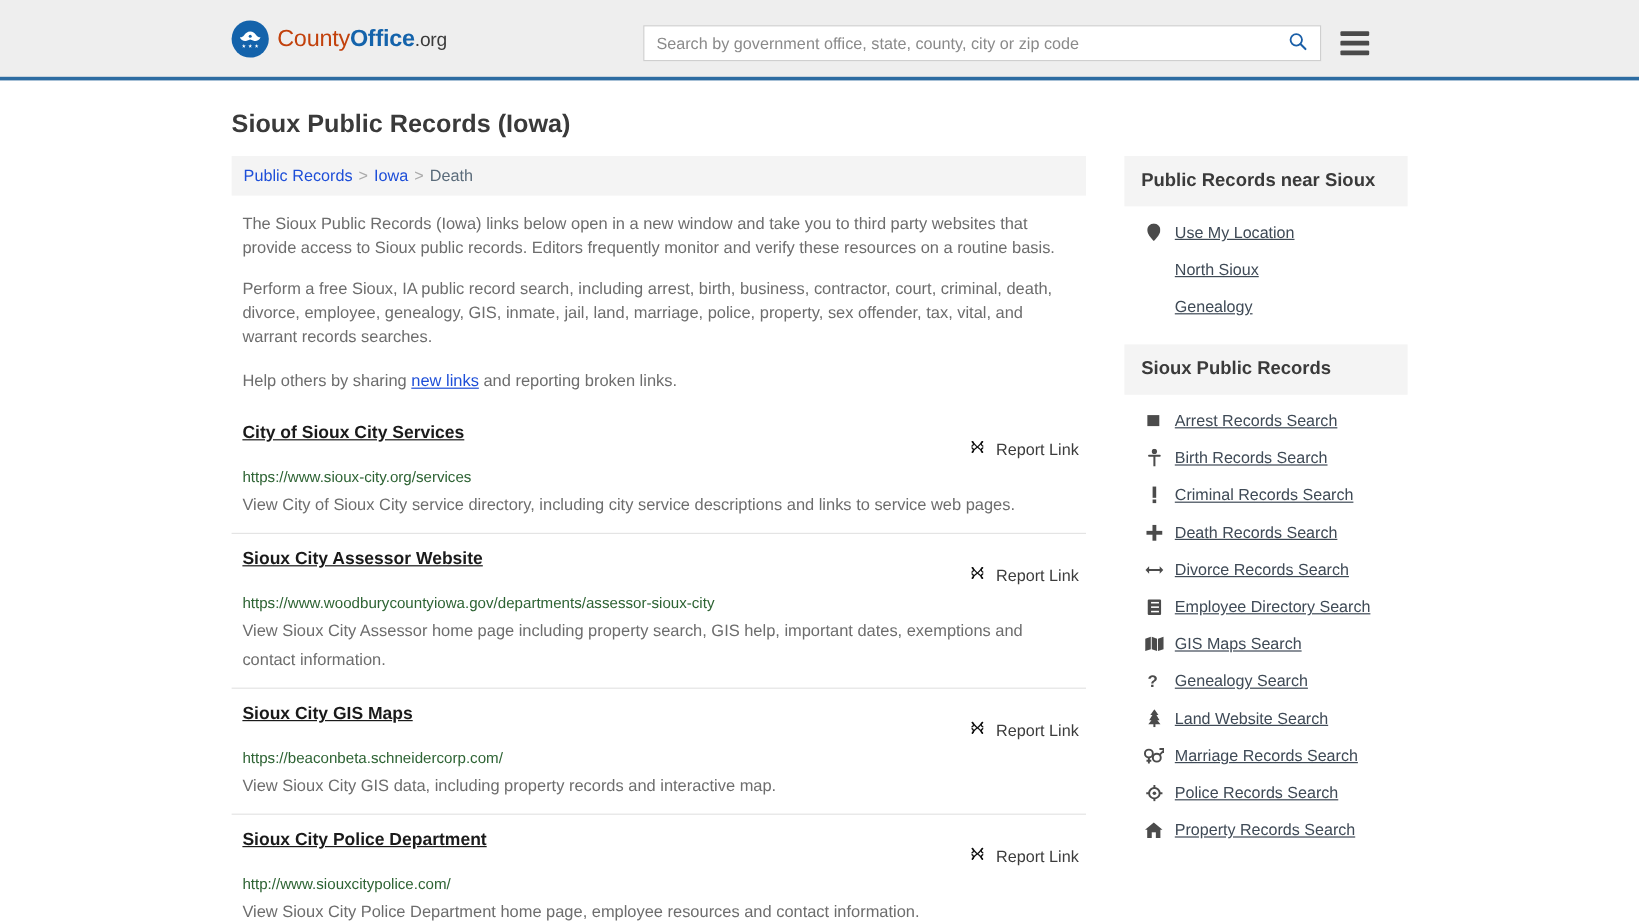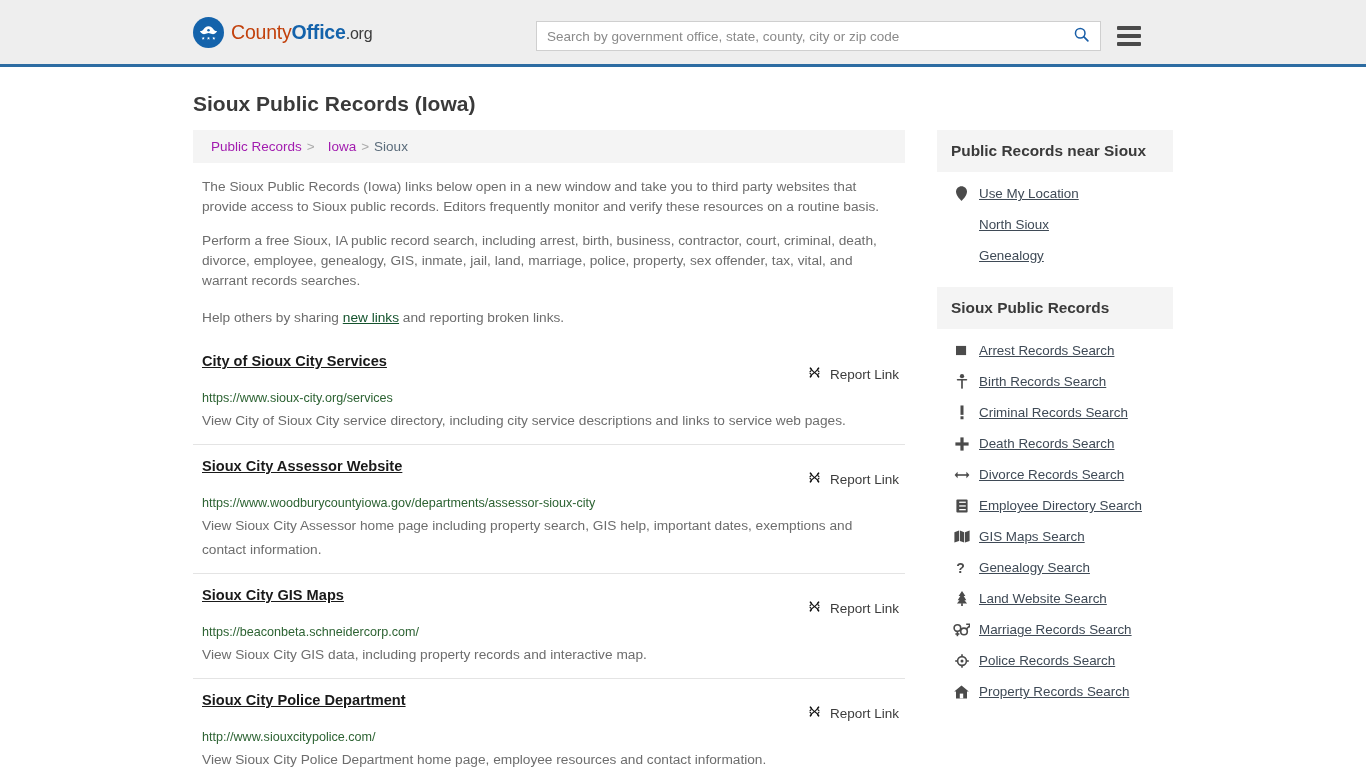--- a/index.html
+++ b/index.html
@@ -129,38 +129,37 @@
   .col-side { width: 236px; flex: 0 0 236px; margin-left: 32px; }
 
   
   .breadcrumb {
     background: #f4f4f4;
     padding: 9px 10px;
     font-size: 13.5px;
     color: #666;
   }
   .breadcrumb a {
-    color: #a21caf;
+    color: #1d4ed8;
     text-decoration: none;
-    margin-left: 8px;
   }
   .breadcrumb .sep { color: #aaa; margin: 0 5px; }
   .breadcrumb .current { color: #5a6b7a; }
 
   
   .intro p {
     font-size: 13.7px;
     line-height: 20px;
     color: #6d6d6d;
     margin: 14px 0 0 0;
     padding: 0 6px 0 9px;
   }
   .intro p.p-help { margin-top: 17px; }
   .intro a.inline-link {
-    color: #14532d;
+    color: #1d4ed8;
   }
 
   
   .results { margin-top: 18px; }
   .result {
     border-top: 1px solid #e4e4e4;
     padding: 12px 6px 11px 9px;
   }
   .result:first-child { border-top: none; padding-top: 6px; }
   .result-head {
@@ -278,21 +277,21 @@
 <div class="page">
   <div class="container">
 
     <h1 class="page-title">Sioux Public Records (Iowa)</h1>
 
     <div class="cols">
 
       <div class="col-main">
 
         <div class="breadcrumb">
-          <a href="#">Public Records</a><span class="sep">&gt;</span><a href="#">Iowa</a><span class="sep">&gt;</span><span class="current">Sioux</span>
+          <a href="#">Public Records</a><span class="sep">&gt;</span><a href="#">Iowa</a><span class="sep">&gt;</span><span class="current">Death</span>
         </div>
 
         <div class="intro">
           <p>The Sioux Public Records (Iowa) links below open in a new window and take you to third party websites that provide access to Sioux public records. Editors frequently monitor and verify these resources on a routine basis.</p>
           <p>Perform a free Sioux, IA public record search, including arrest, birth, business, contractor, court, criminal, death, divorce, employee, genealogy, GIS, inmate, jail, land, marriage, police, property, sex offender, tax, vital, and warrant records searches.</p>
           <p class="p-help"><span>Help others by sharing </span><a class="inline-link" href="#">new links</a><span> and reporting broken links.</span></p>
         </div>
 
         <div class="results">
 

